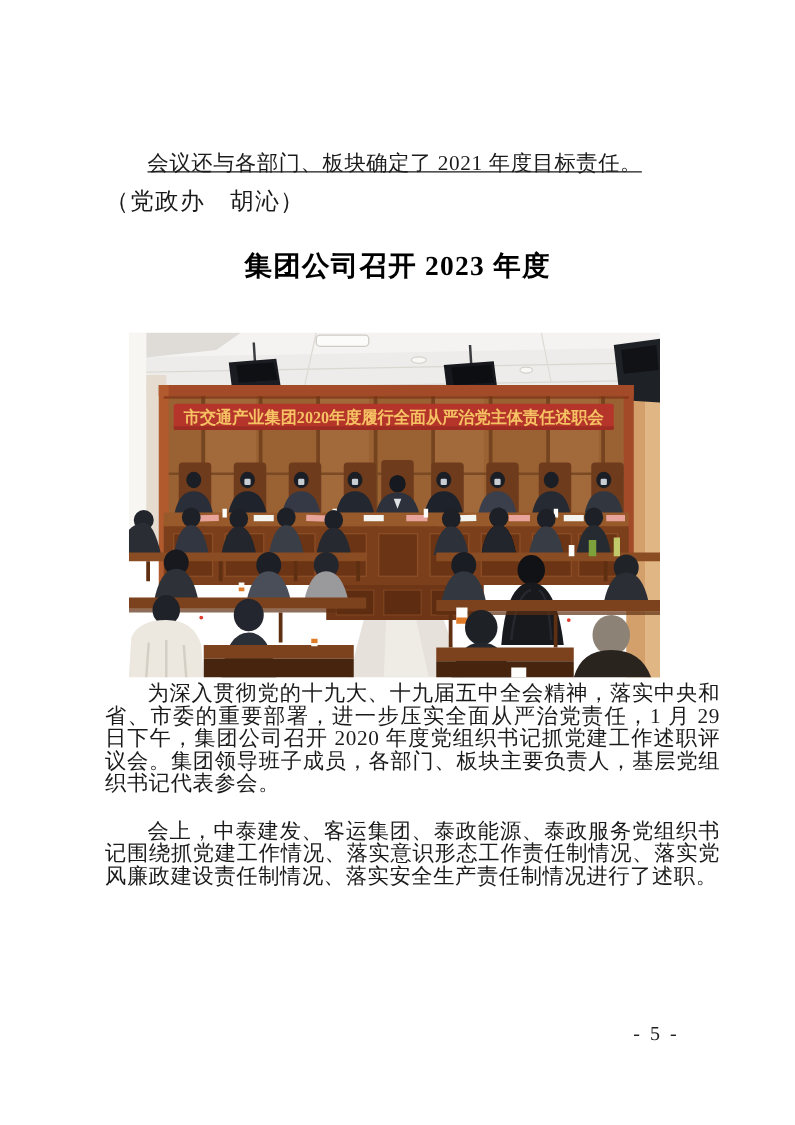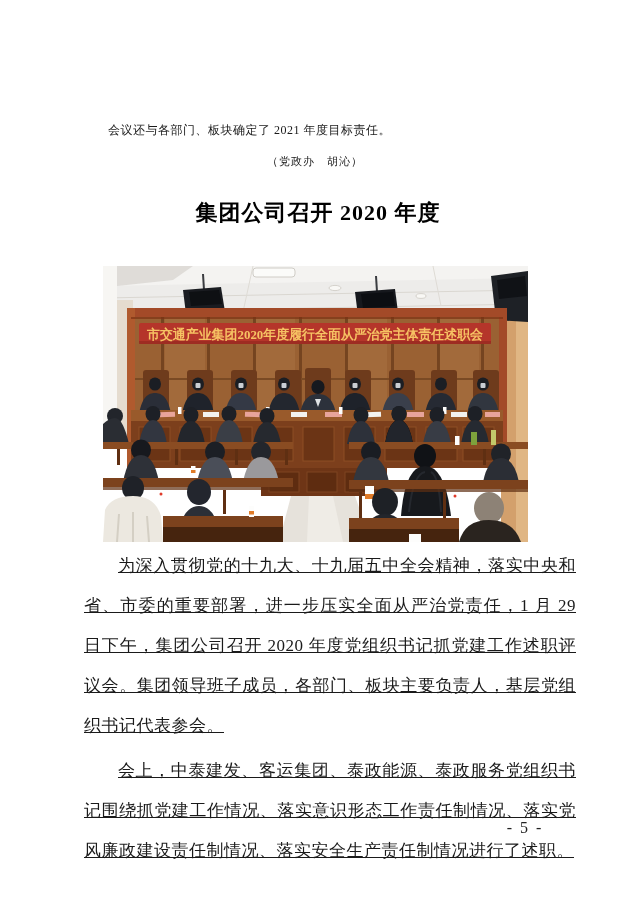--- a/index.html
+++ b/index.html
@@ -2,54 +2,54 @@
 <html><head>
 <meta charset="utf-8">
 <style>
   html,body{margin:0;padding:0;}
   body{
     width:636px;height:900px;position:relative;background:#ffffff;overflow:hidden;
     font-family:"Liberation Serif","DejaVu Serif",serif;color:#1a1a1a;
   }
   .para-top{
     position:absolute;left:84px;top:116px;width:492px;
-    font-size:12px;line-height:29px;text-indent:2em;letter-spacing:0.5px;
+    font-size:17px;line-height:29px;text-indent:2em;letter-spacing:0.5px;text-decoration:underline;
   }
   .attribution{
     position:absolute;left:84px;top:147px;width:492px;box-sizing:border-box;
-    padding-right:30px;text-align:center;font-size:11px;line-height:29px;letter-spacing:1px;
+    padding-right:30px;text-align:left;font-size:19px;line-height:29px;letter-spacing:1px;
   }
   .doc-title{
     position:absolute;left:0;top:197px;width:636px;text-align:center;
     font-size:22px;font-weight:bold;line-height:31px;letter-spacing:1px;color:#000;
   }
   .photo{
     position:absolute;left:103px;top:266px;width:425px;height:303px;overflow:hidden;
   }
   .photo svg{display:block;}
   .body-text{
     position:absolute;left:84px;top:546px;width:492px;
-    font-size:17px;line-height:40px;text-align:justify;letter-spacing:0.5px;text-decoration:underline;
+    font-size:17px;line-height:18px;text-align:justify;letter-spacing:0.5px;
   }
   .body-text p{margin:0;text-indent:2em;}
-  .body-text p + p{margin-top:5px;}
+  .body-text p + p{margin-top:20px;}
   .page-number{
     position:absolute;left:445px;top:819px;width:160px;text-align:center;
     font-size:16px;letter-spacing:2px;color:#222;
   }
 </style>
 </head>
 <body>
 
 <div class="para-top">会议还与各部门、板块确定了 2021 年度目标责任。</div>
 
 <div class="attribution">（党政办　胡沁）</div>
 
 <div class="doc-title">
-  <div>集团公司召开 2020 年度</div>
+  <div>集团公司召开 2023 年度</div>
 </div>
 
 <div class="photo">
 <svg viewBox="0 0 425 276" width="425" height="276" xmlns="http://www.w3.org/2000/svg">
 
   <rect x="0" y="0" width="425" height="60" fill="#edecea"></rect>
   <polygon points="0,0 425,0 425,12 0,20" fill="#f4f3f1"></polygon>
   <polygon points="14,0 90,0 70,14 14,20" fill="#c9c6c0" opacity="0.5"></polygon>
   <line x1="0" y1="32" x2="425" y2="24" stroke="#dad7d1" stroke-width="1"></line>
   <line x1="0" y1="46" x2="425" y2="38" stroke="#dad7d1" stroke-width="1"></line>

